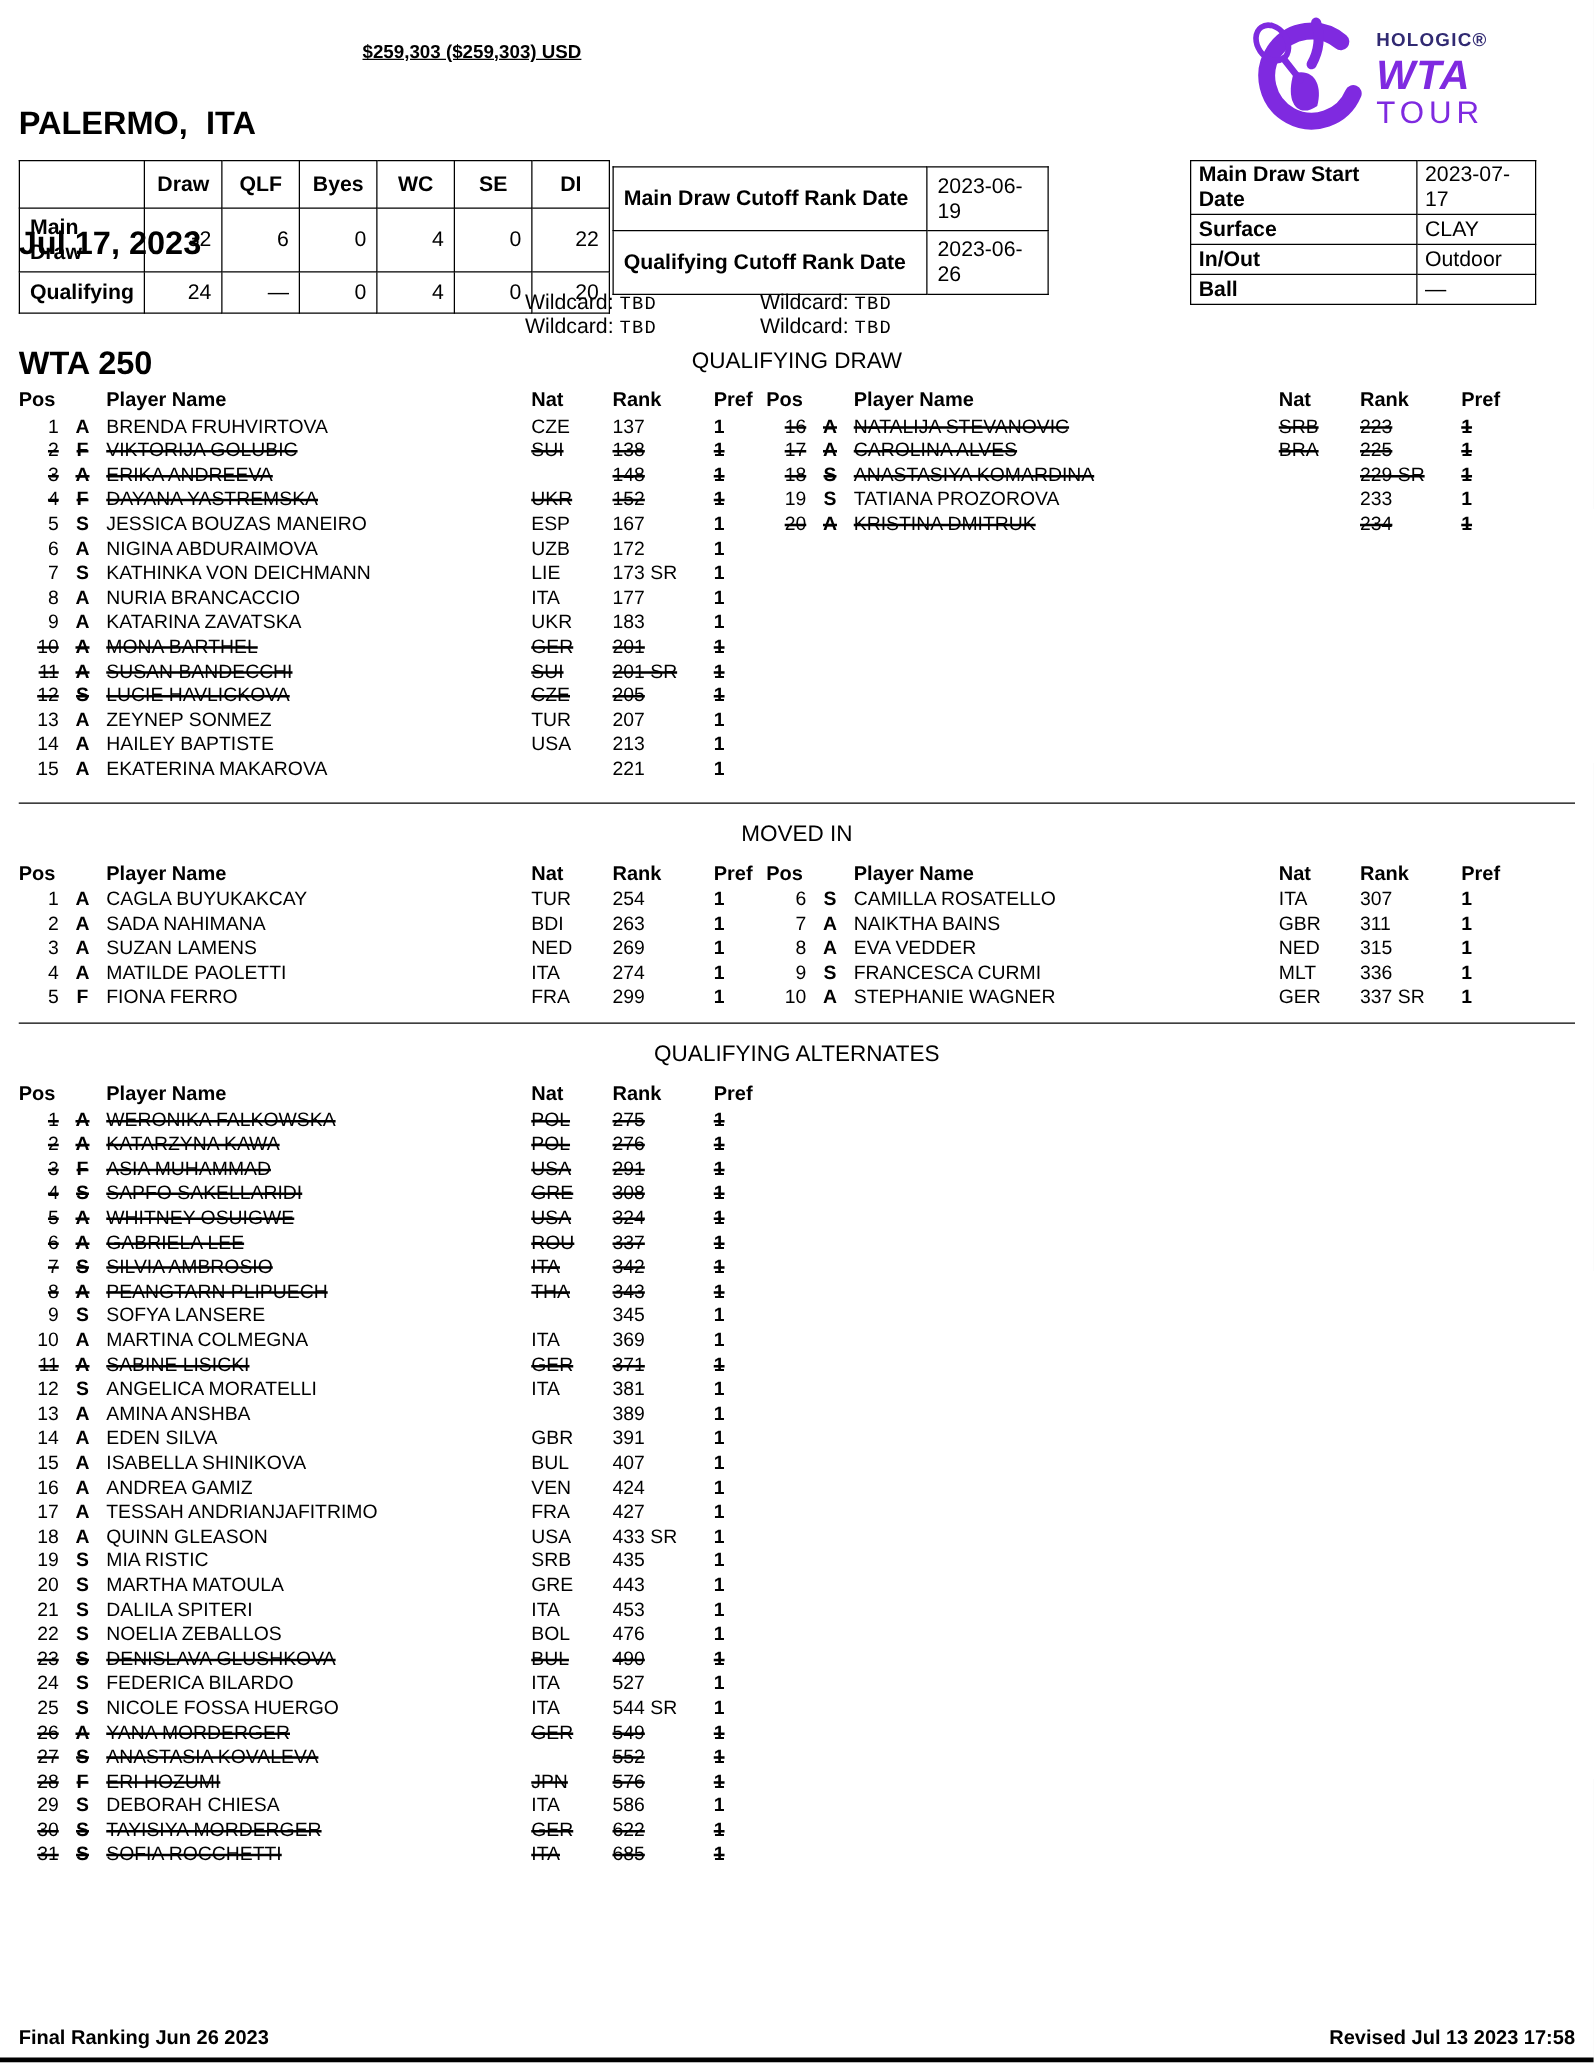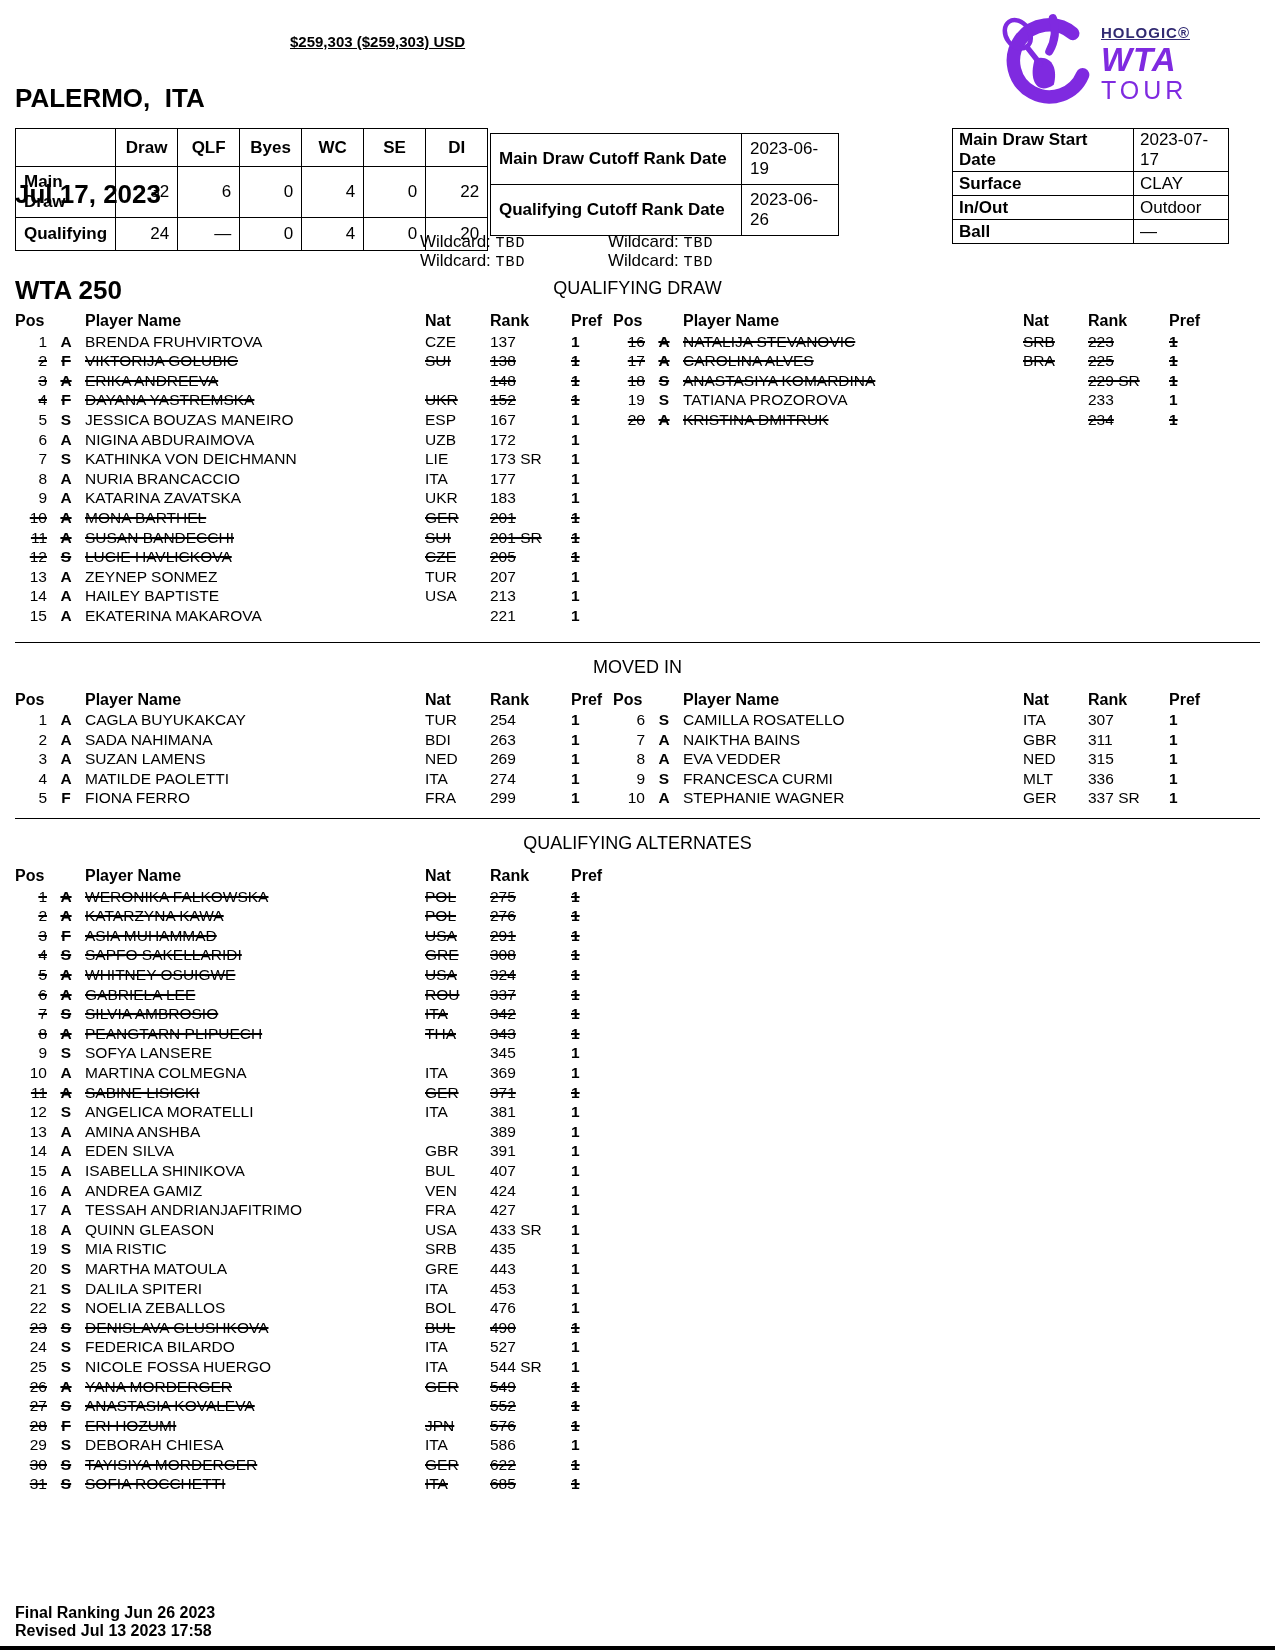--- a/index.html
+++ b/index.html
@@ -8,21 +8,21 @@
     position:relative; width:1275px; height:1650px; margin:0 auto;
     background:#fff; color:#000; overflow:hidden;
   }
   
   .hdr { position:absolute; top:16px; left:15px; right:15px; height:104px; }
   .hdr-left { position:absolute; left:0; top:2px; font-size:26px; font-weight:bold; line-height:32px; white-space:pre; }
   .hdr-center { position:absolute; left:275px; top:10px; font-size:15px; font-weight:bold; line-height:31px;text-decoration:underline; }
   .hdr-logo { position:absolute; right:70px; top:-6px; display:flex; align-items:center; gap:8px; }
   .hdr-logo svg { display:block; }
   .logo-text { line-height:1; }
-  .logo-brand { font-size:15px; font-weight:bold; letter-spacing:1px; color:var(--navy);text-decoration:underline; }
+  .logo-brand { font-size:15px; font-weight:bold; letter-spacing:1px; color:var(--navy); }
   .logo-wta { font-size:33px; font-weight:bold; font-style:italic; color:var(--purple); letter-spacing:1px; margin-top:3px; }
   .logo-tour { font-size:25px; font-weight:400; color:var(--purple); letter-spacing:4px; margin-top:2px; }
   
   .tables { position:absolute; top:125px; left:0; right:0; height:118px; }
   table { border-collapse:collapse; font-size:17px; }
   td { border:1.5px solid #000; padding:5px 8px; vertical-align:middle; }
   .t1 { position:absolute; left:15px; top:3px; }
   .t1 td { height:33px; }
   .t1 .hrow td { height:38px; text-align:center; font-weight:bold; }
   .t1 td.rowlabel { font-weight:bold; text-align:left; width:95px; }
@@ -51,21 +51,21 @@
   .phead .c-pos { text-align:left; }
   .c-pos { text-align:right; color:#000; }
   .c-type { text-align:center; font-weight:bold; }
   .c-name, .c-nat, .c-rank { text-align:left; white-space:nowrap; }
   .c-pref { text-align:left; font-weight:bold; }
   .struck span { text-decoration:line-through; text-decoration-thickness:1.5px; }
   .divider { border:none; border-top:1.5px solid #000; margin:10px 0 14px 0; }
   .sec { margin-bottom:2px; }
   .sec-qd .rows { margin-bottom:6px; }
   
-  .footer { position:absolute; left:15px; right:15px; bottom:10px; font-size:16px; font-weight:bold; display:flex; justify-content:space-between;flex-direction:column; }
+  .footer { position:absolute; left:15px; right:15px; bottom:10px; font-size:16px; font-weight:bold; display:flex; justify-content:space-between; }
   .bottom-bar { position:absolute; left:0; right:0; bottom:0; height:4px; background:#000; }
 </style>
 </head>
 <body>
 
 <div class="page" style="--purple: #7f2ae0; --navy: #312a72;">
 
   <div class="hdr">
     <div class="hdr-left">
       <div>PALERMO,  ITA</div>

